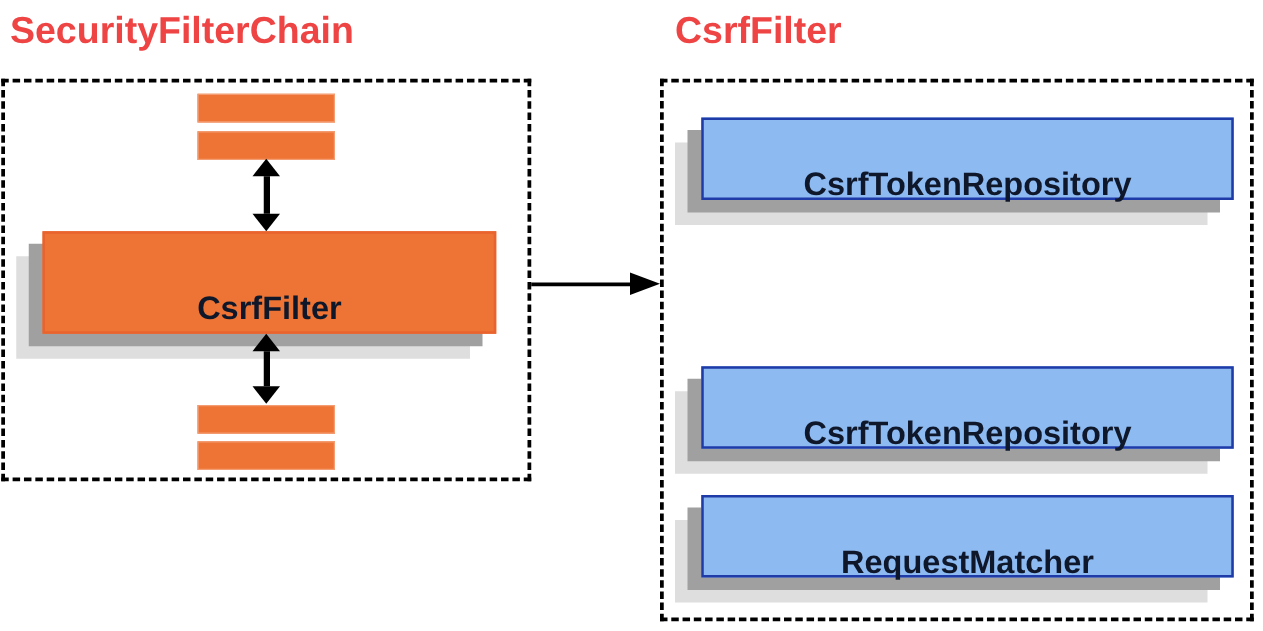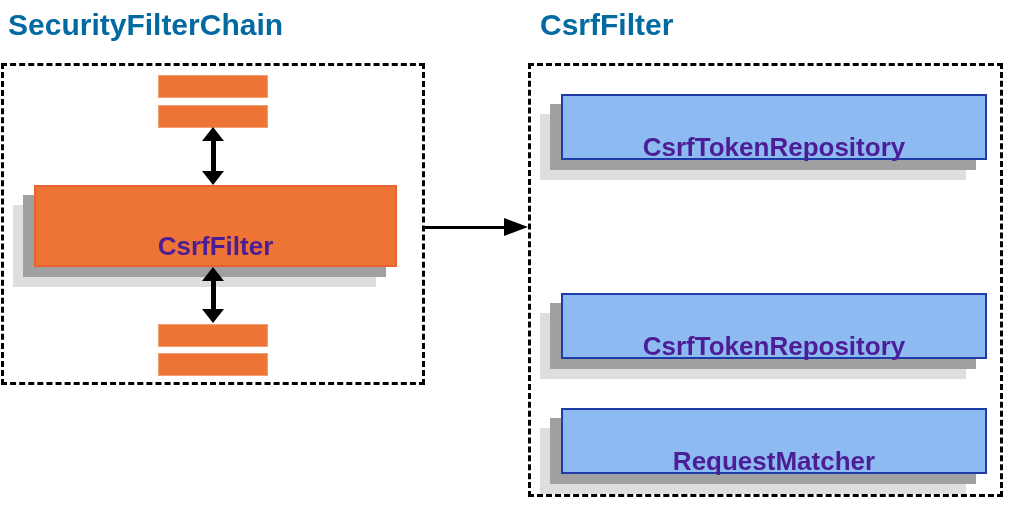--- a/index.html
+++ b/index.html
@@ -13,21 +13,21 @@
     width: 1010px;
     height: 505px;
     background: #ffffff;
     overflow: hidden;
   }
   .title {
     position: absolute;
     top: 8px;
     font-size: 30px;
     font-weight: bold;
-    color: #0369a1;
+    color: #ef4444;
     letter-spacing: 0px;
     white-space: nowrap;
   }
   .title-left { left: 8px; }
   .title-right { left: 540px; }
 
   .panel {
     position: absolute;
     border: 3px dashed #000000;
     background: transparent;
@@ -69,21 +69,21 @@
     background: #ED7434;
     border: 2px solid #E8632E;
     box-shadow: -11px 10px 0 0 #A0A0A0, -21px 20px 0 0 #DEDEDE;
     display: flex;
     align-items: center;
     justify-content: center;
   }
   .box-label {
     font-size: 26px;
     font-weight: bold;
-    color: #4c1d95;
+    color: #0f172a;
     white-space: nowrap;
     margin-top: 40px;
   }
 
   
   .varrow {
     position: absolute;
     left: 198px;
     width: 22px;
     display: flex;
@@ -138,21 +138,21 @@
     background: #8CBAF1;
     border: 2px solid #1F3BA8;
     box-shadow: -11px 10px 0 0 #A0A0A0, -21px 20px 0 0 #DEDEDE;
     display: flex;
     align-items: center;
     justify-content: center;
   }
   .comp1 { top: 28px; }
   .comp2 { top: 127px; }
   .comp3 { top: 227px; }
-  .comp4 { top: 342px; text-align: center; }
+  .comp4 { top: 330px; text-align: center; }
 </style>
 </head>
 <body>
 
 <div class="canvas">
 
   <div class="title title-left">SecurityFilterChain</div>
 
   <div class="title title-right">CsrfFilter</div>
 

